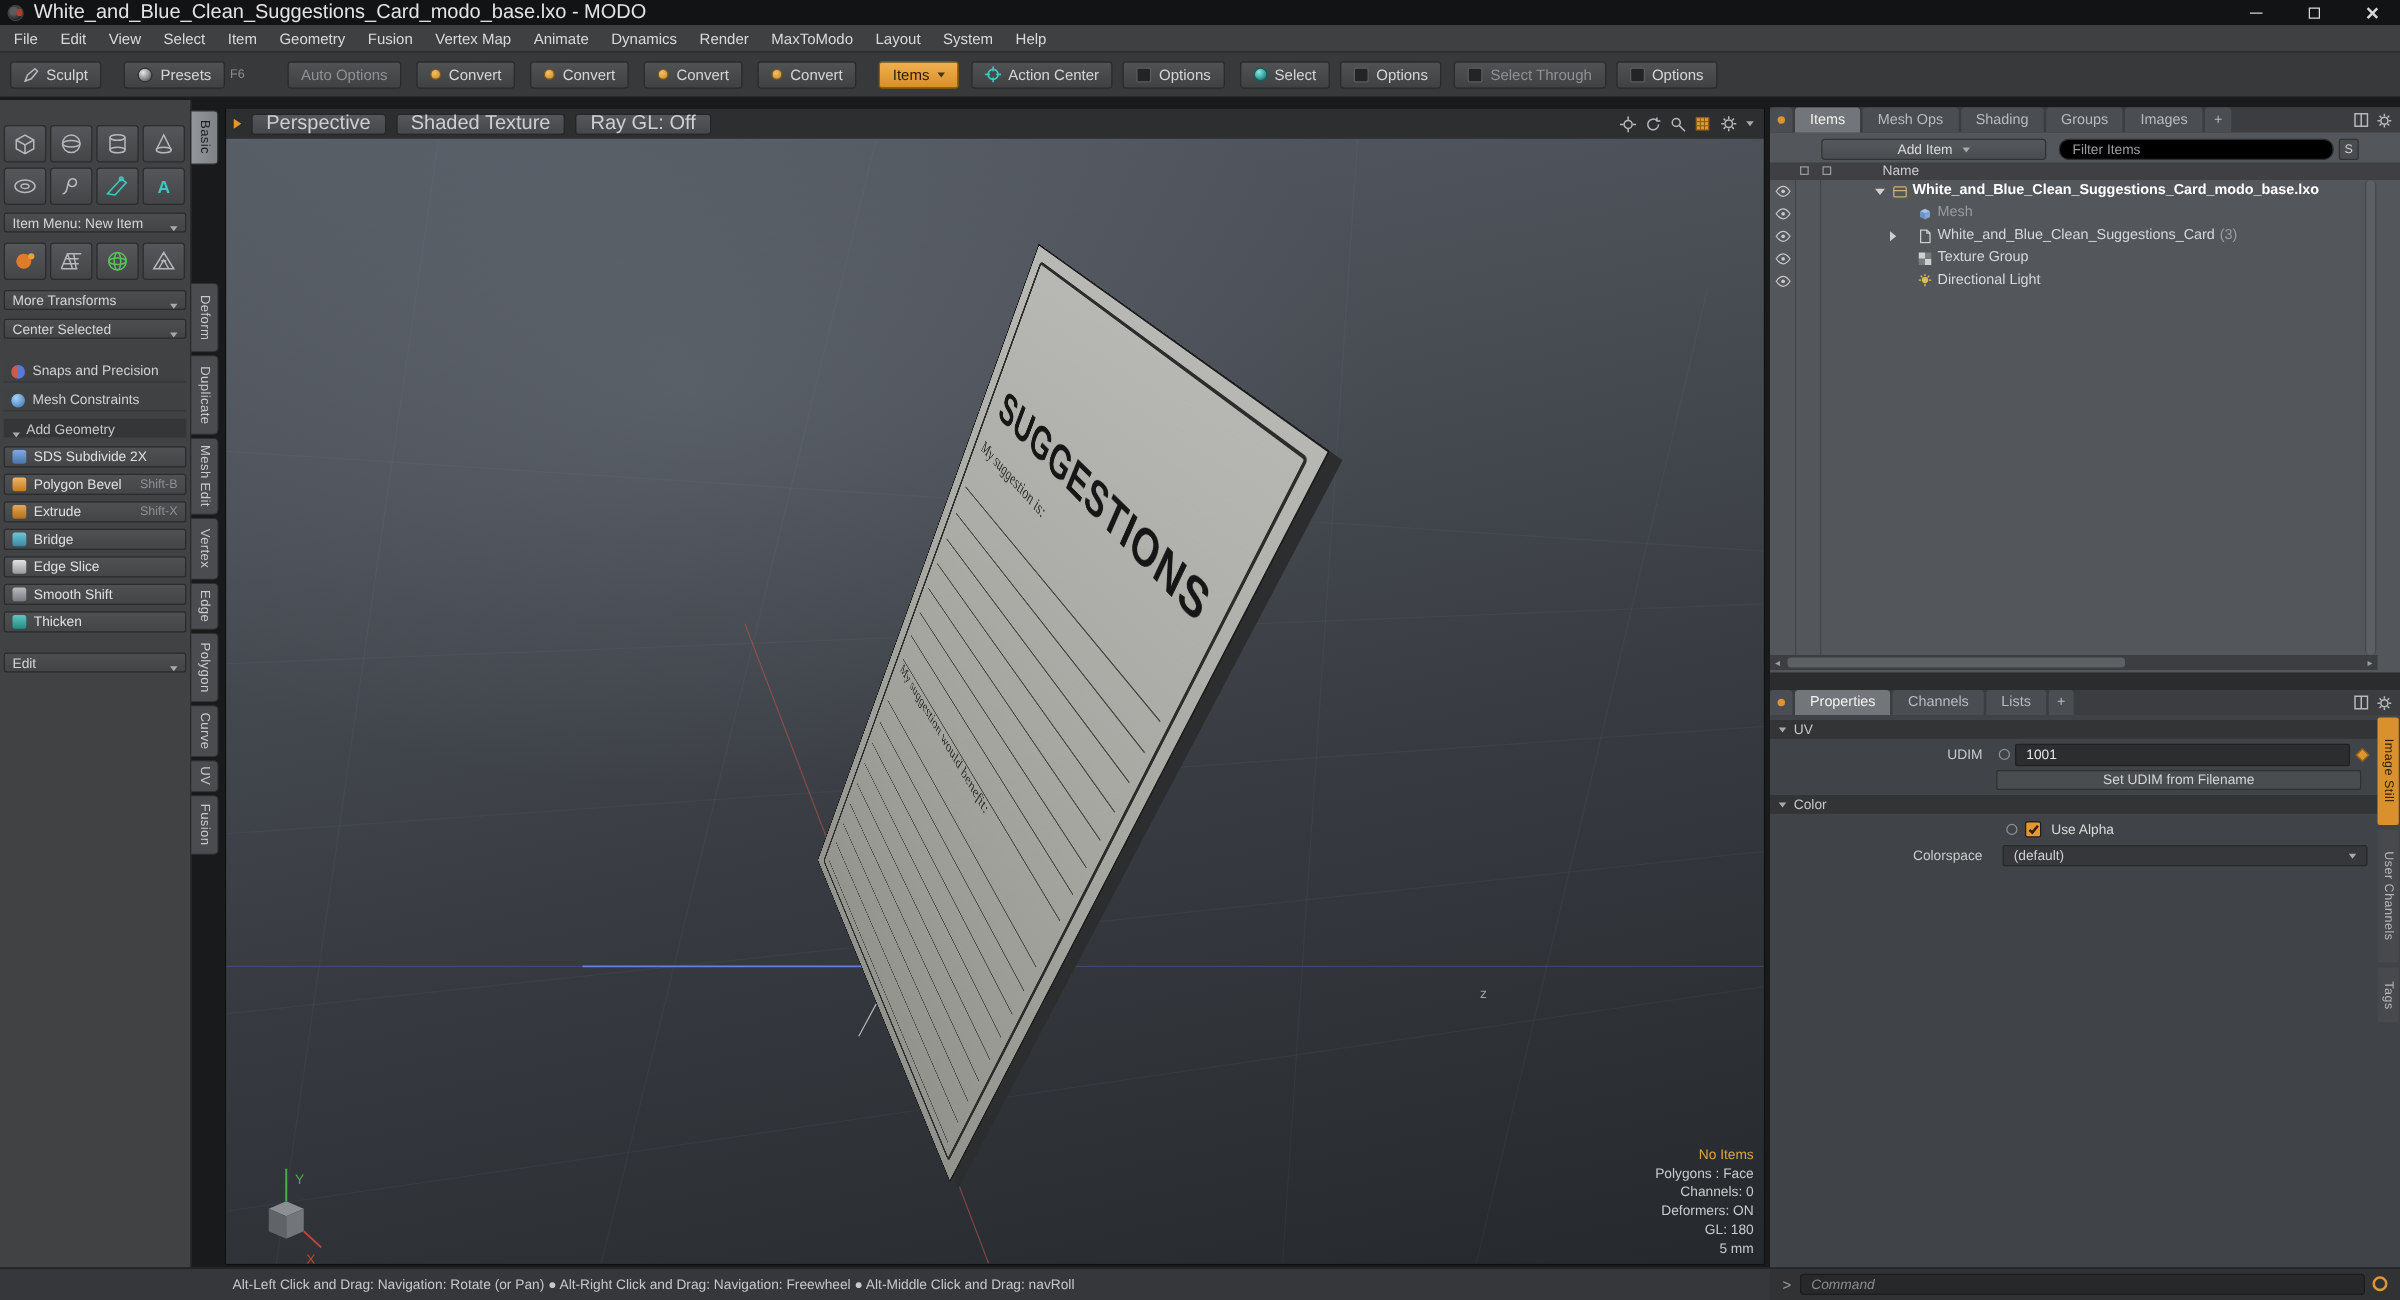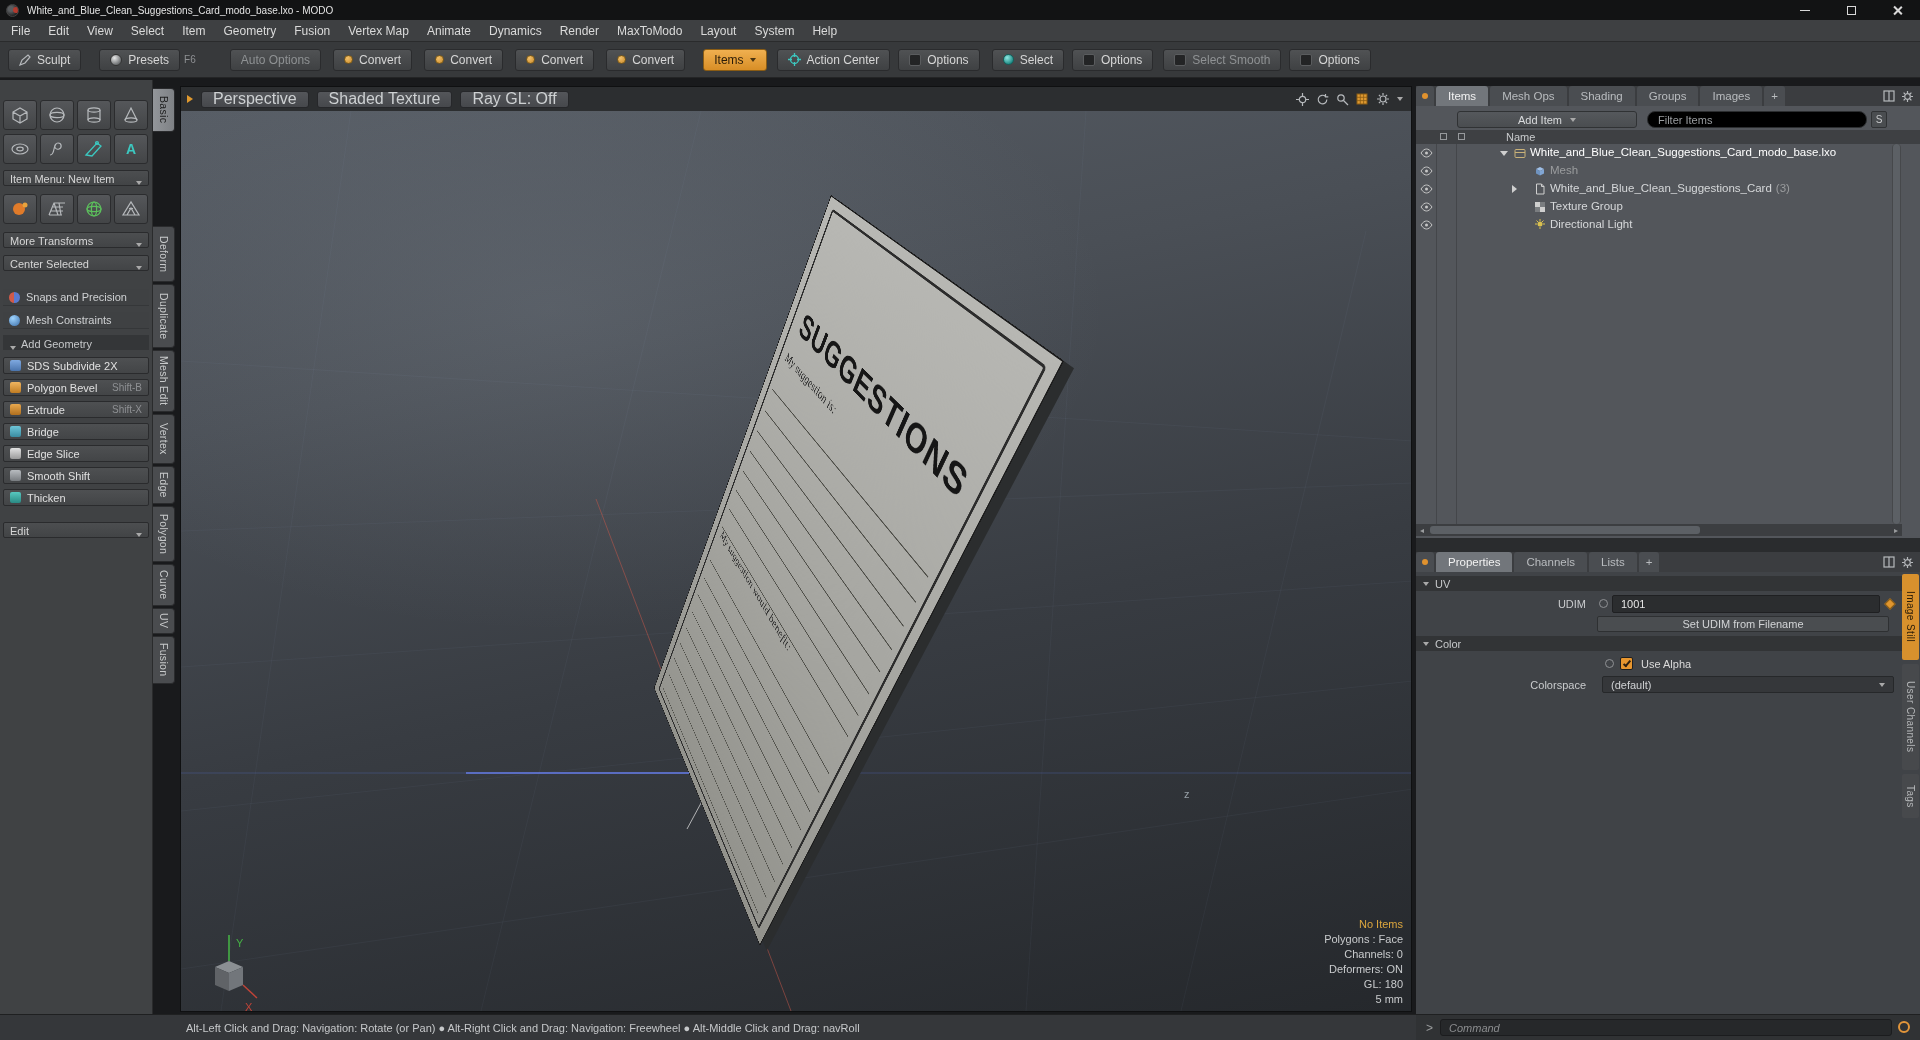--- a/index.html
+++ b/index.html
@@ -3,21 +3,21 @@
 <meta charset="utf-8">
 <style>
   *{box-sizing:border-box;margin:0;padding:0}
   html,body{width:1920px;height:1040px;overflow:hidden}
   body{position:relative;background:#1d1e20;font-family:"Liberation Sans",sans-serif;color:#d6d6d6;font-size:12px}
 
   
   #titlebar{position:absolute;left:0;top:0;width:1920px;height:20px;background:#121314;display:flex;align-items:center}
   #app-icon{width:13px;height:13px;border-radius:50%;margin-left:6px;background:radial-gradient(circle at 35% 35%,#5a5d60 25%,#232425 70%);border:1px solid #444;position:relative;overflow:hidden}
   #app-icon::after{content:"";position:absolute;left:6px;top:2px;width:6px;height:6px;border-radius:50%;background:#b33a2e}
-  #window-title{margin-left:8px;font-size:10px;color:#e4e4e4;white-space:nowrap}
+  #window-title{margin-left:8px;font-size:16px;color:#e4e4e4;white-space:nowrap}
   .wbtns{margin-left:auto;display:flex;height:100%}
   .wbtn{width:46px;height:100%;display:flex;align-items:center;justify-content:center;color:#cfcfcf}
   .glyph-min{width:10px;height:1px;background:#d8d8d8}
   .glyph-max{width:9px;height:9px;border:1px solid #d8d8d8}
   .glyph-close{position:relative;width:11px;height:11px}
   .glyph-close::before,.glyph-close::after{content:"";position:absolute;left:5px;top:0;width:1.5px;height:11px;background:#d8d8d8}
   .glyph-close::before{transform:rotate(45deg)}.glyph-close::after{transform:rotate(-45deg)}
 
   
   #menubar{position:absolute;left:0;top:20px;width:1920px;height:22px;background:#3e4042;border-bottom:1px solid #2a2b2c;display:flex;align-items:center;padding-left:2px}
@@ -214,21 +214,21 @@
   <div class="tbtn" style="margin-left:12px">
     <span class="tealball"></span>
       <span>Select</span>
   </div>
   <div class="tbtn" style="margin-left:8px">
     <span class="chk"></span>
       <span>Options</span>
   </div>
   <div class="tbtn dim" style="margin-left:10px">
     <span class="chk"></span>
-      <span>Select Smooth</span>
+      <span>Select Through</span>
   </div>
   <div class="tbtn" style="margin-left:8px">
     <span class="chk"></span>
       <span>Options</span>
   </div>
 </div>
 
 <div id="main">
 
   <div id="toolbox">
@@ -510,21 +510,21 @@
     <div class="trow" style="top:58px">
       <svg class="eye" width="13" height="10">
           <path d="M1 5C2.8 2.2 4.8 1 6.5 1s3.7 1.2 5.5 4c-1.8 2.8-3.8 4-5.5 4S2.8 7.8 1 5z" fill="none" stroke="#c6c6c6"></path>
           <circle cx="6.5" cy="5" r="1.5" fill="#c6c6c6"></circle>
         </svg>
       <span class="exp-down" style="left:84px"></span>
       <svg style="position:absolute;left:98px;top:3px" width="12" height="12">
           <rect x="1" y="2.5" width="10" height="8" rx="1" fill="none" stroke="#c9b178"></rect>
           <path d="M1 5.5h10" stroke="#c9b178"></path>
         </svg>
-      <span class="tlabel" style="left:114px;font-weight:normal;color:#ffffff">White_and_Blue_Clean_Suggestions_Card_modo_base.lxo</span>
+      <span class="tlabel" style="left:114px;font-weight:bold;color:#ffffff">White_and_Blue_Clean_Suggestions_Card_modo_base.lxo</span>
     </div>
     <div class="trow" style="top:76px">
       <svg class="eye" width="13" height="10">
           <path d="M1 5C2.8 2.2 4.8 1 6.5 1s3.7 1.2 5.5 4c-1.8 2.8-3.8 4-5.5 4S2.8 7.8 1 5z" fill="none" stroke="#c6c6c6"></path>
           <circle cx="6.5" cy="5" r="1.5" fill="#c6c6c6"></circle>
         </svg>
       <svg style="position:absolute;left:118px;top:3px" width="12" height="12">
           <polygon points="2,4 6,2 10,4 6,6" fill="#9fc0e8"></polygon>
           <polygon points="2,4 6,6 6,10.5 2,8.5" fill="#6f93c0"></polygon>
           <polygon points="6,6 10,4 10,8.5 6,10.5" fill="#81a6d4"></polygon>

